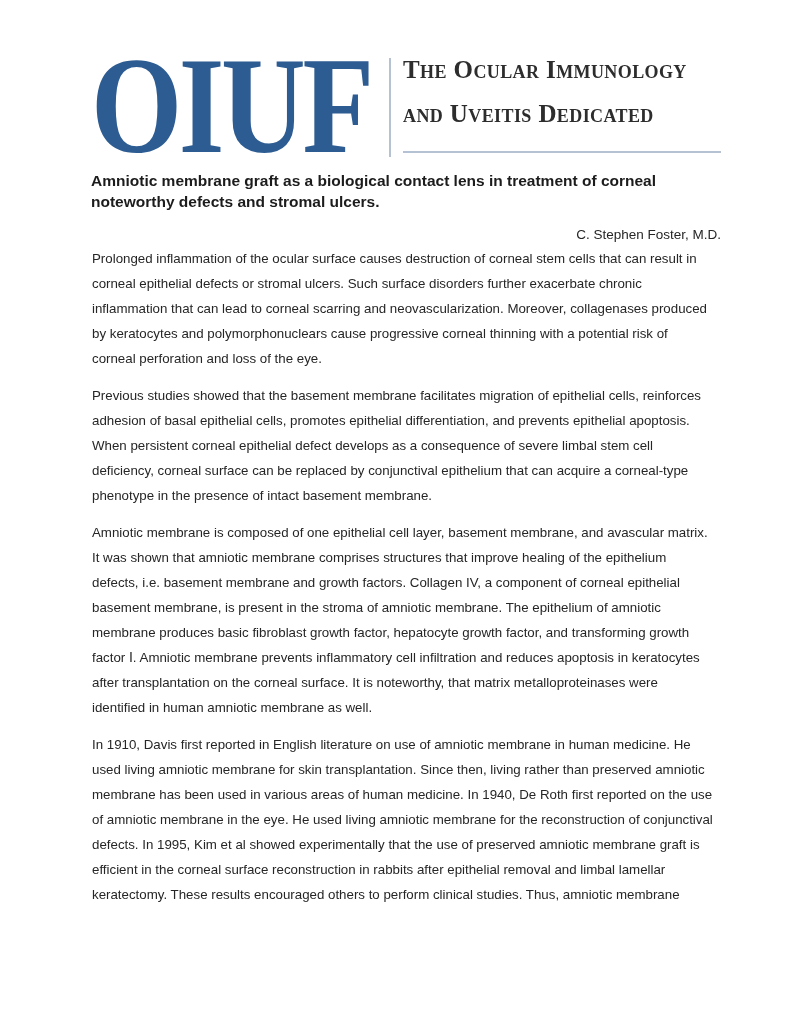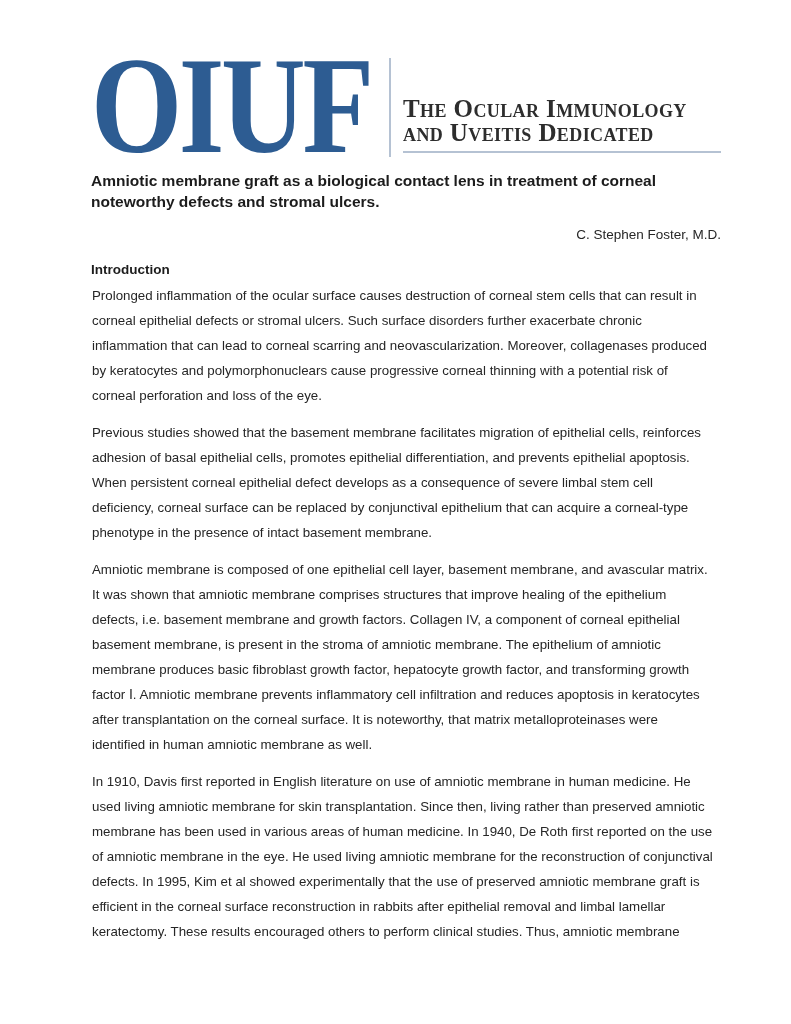--- a/index.html
+++ b/index.html
@@ -42,21 +42,21 @@
   }
   .logo-divider {
     flex: none;
     width: 2px;
     background: #b5c2d3;
     margin: 2px 12px 0 10px;
   }
   .logo-right {
     display: flex;
     flex-direction: column;
-    justify-content: flex-end;
+    justify-content: space-between;
     padding-top: 2px;
   }
   .org-name {
     font-family: "Liberation Serif", "DejaVu Serif", serif;
     font-variant: small-caps;
     font-weight: 600;
     font-size: 25px;
     line-height: 24px;
     letter-spacing: 0.4px;
     color: #2d2d2d;
@@ -122,21 +122,20 @@
       <div class="org-name">and Uveitis Dedicated</div>
       <div class="org-rule"></div>
     </div>
   </header>
 
   <main>
     <h1 class="article-title">Amniotic membrane graft as a biological contact lens in treatment of corneal noteworthy defects and stromal ulcers.</h1>
 
     <p class="author">C. Stephen Foster, M.D.</p>
 
-    <h2 class="section-heading">Introduction</h2>
 
     <p class="body-par">Prolonged inflammation of the ocular surface causes destruction of corneal stem cells that can result in corneal epithelial defects or stromal ulcers. Such surface disorders further exacerbate chronic inflammation that can lead to corneal scarring and neovascularization. Moreover, collagenases produced by keratocytes and polymorphonuclears cause progressive corneal thinning with a potential risk of corneal perforation and loss of the eye.</p>
 
     <p class="body-par">Previous studies showed that the basement membrane facilitates migration of epithelial cells, reinforces adhesion of basal epithelial cells, promotes epithelial differentiation, and prevents epithelial apoptosis. When persistent corneal epithelial defect develops as a consequence of severe limbal stem cell deficiency, corneal surface can be replaced by conjunctival epithelium that can acquire a corneal-type phenotype in the presence of intact basement membrane.</p>
 
     <p class="body-par">Amniotic membrane is composed of one epithelial cell layer, basement membrane, and avascular matrix. It was shown that amniotic membrane comprises structures that improve healing of the epithelium defects, i.e. basement membrane and growth factors. Collagen IV, a component of corneal epithelial basement membrane, is present in the stroma of amniotic membrane. The epithelium of amniotic membrane produces basic fibroblast growth factor, hepatocyte growth factor, and transforming growth factor Ⅰ. Amniotic membrane prevents inflammatory cell infiltration and reduces apoptosis in keratocytes after transplantation on the corneal surface. It is noteworthy, that matrix metalloproteinases were identified in human amniotic membrane as well.</p>
 
     <p class="body-par">In 1910, Davis first reported in English literature on use of amniotic membrane in human medicine. He used living amniotic membrane for skin transplantation. Since then, living rather than preserved amniotic membrane has been used in various areas of human medicine. In 1940, De Roth first reported on the use of amniotic membrane in the eye. He used living amniotic membrane for the reconstruction of conjunctival defects. In 1995, Kim et al showed experimentally that the use of preserved amniotic membrane graft is efficient in the corneal surface reconstruction in rabbits after epithelial removal and limbal lamellar keratectomy. These results encouraged others to perform clinical studies. Thus, amniotic membrane</p>
   </main>
 

